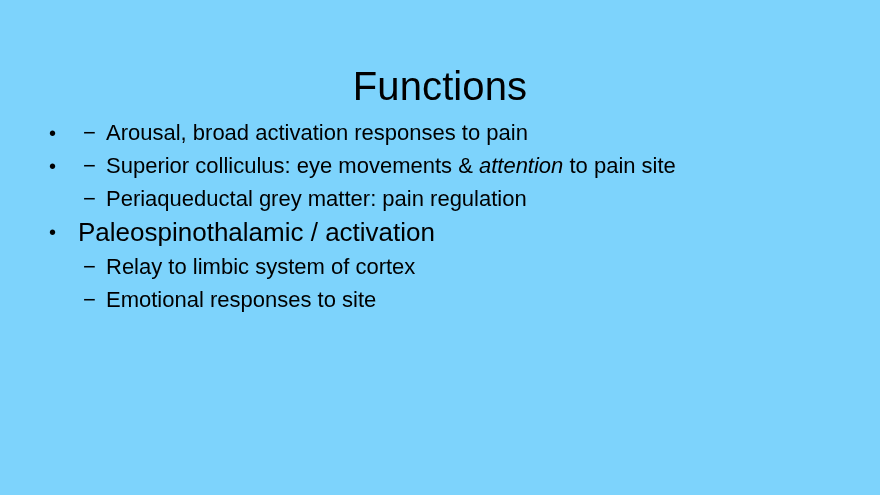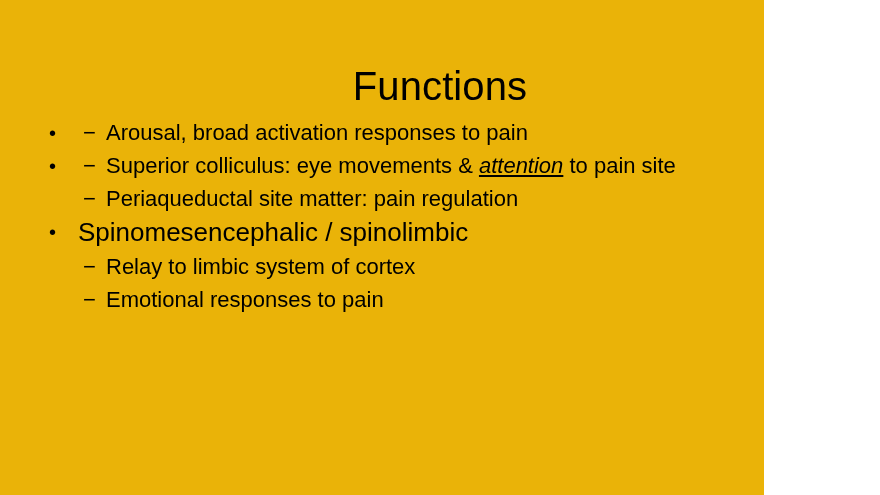--- a/index.html
+++ b/index.html
@@ -11,23 +11,23 @@
     width: 880px;
     height: 495px;
     overflow: hidden;
     font-family: "Liberation Sans", sans-serif;
     color: #000000;
     -webkit-font-smoothing: antialiased;
   }
 
   .slide {
     position: relative;
-    width: 764px;
+    width: 880px;
     height: 495px;
-    background: #eab308;
+    background: #7dd3fc;
     box-sizing: border-box;
   }
 
   .slide-title {
     position: absolute;
     top: 36px;
     left: 0;
     width: 880px;
     text-align: center;
     font-size: 40px;
@@ -75,21 +75,20 @@
     position: absolute;
     left: 39px;
     top: 0;
     font-size: 22px;
     line-height: 33px;
     color: #000000;
   }
 
   .l2-text .em {
     font-style: italic;
-    text-decoration: underline;
   }
 </style>
 </head>
 <body>
 
 <div class="slide">
 
   <h1 class="slide-title">Functions</h1>
 
   <div class="body-list">
@@ -104,30 +103,30 @@
 
     <div class="l1-item">
       <span class="l1-marker">•</span>
     </div>
     <div class="l2-item">
       <span class="l2-marker">−</span>
       <span class="l2-text"><span>Superior colliculus: eye movements &amp; </span><span class="em">attention</span><span> to pain site</span></span>
     </div>
     <div class="l2-item">
       <span class="l2-marker">−</span>
-      <span class="l2-text">Periaqueductal site matter: pain regulation</span>
+      <span class="l2-text">Periaqueductal grey matter: pain regulation</span>
     </div>
 
     <div class="l1-item">
       <span class="l1-marker">•</span>
-      <span class="l1-text">Spinomesencephalic / spinolimbic</span>
+      <span class="l1-text">Paleospinothalamic / activation</span>
     </div>
     <div class="l2-item">
       <span class="l2-marker">−</span>
       <span class="l2-text">Relay to limbic system of cortex</span>
     </div>
     <div class="l2-item">
       <span class="l2-marker">−</span>
-      <span class="l2-text">Emotional responses to pain</span>
+      <span class="l2-text">Emotional responses to site</span>
     </div>
 
   </div>
 </div>
 
 </body></html>

